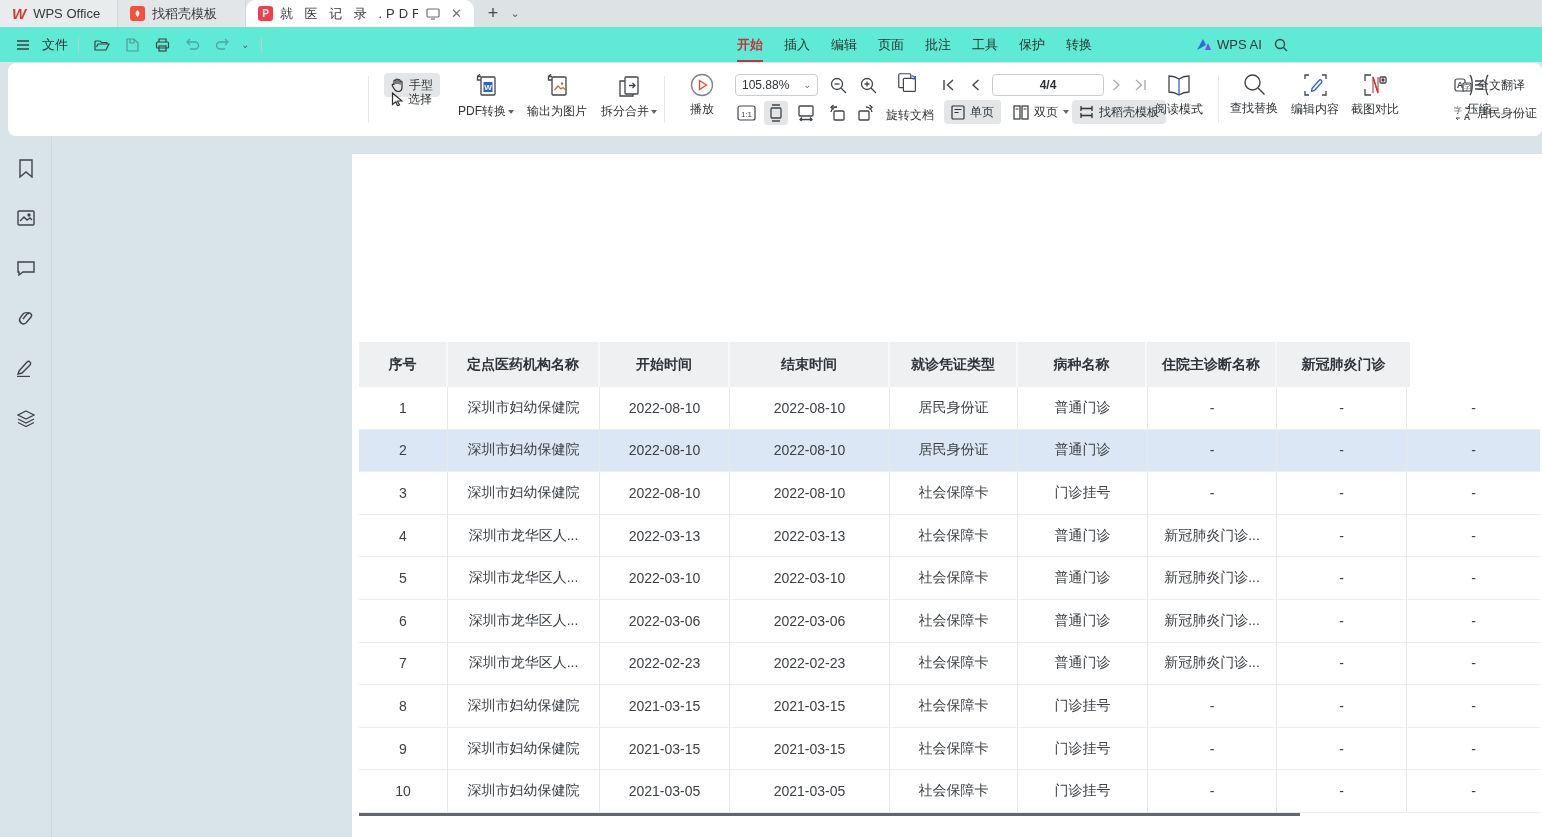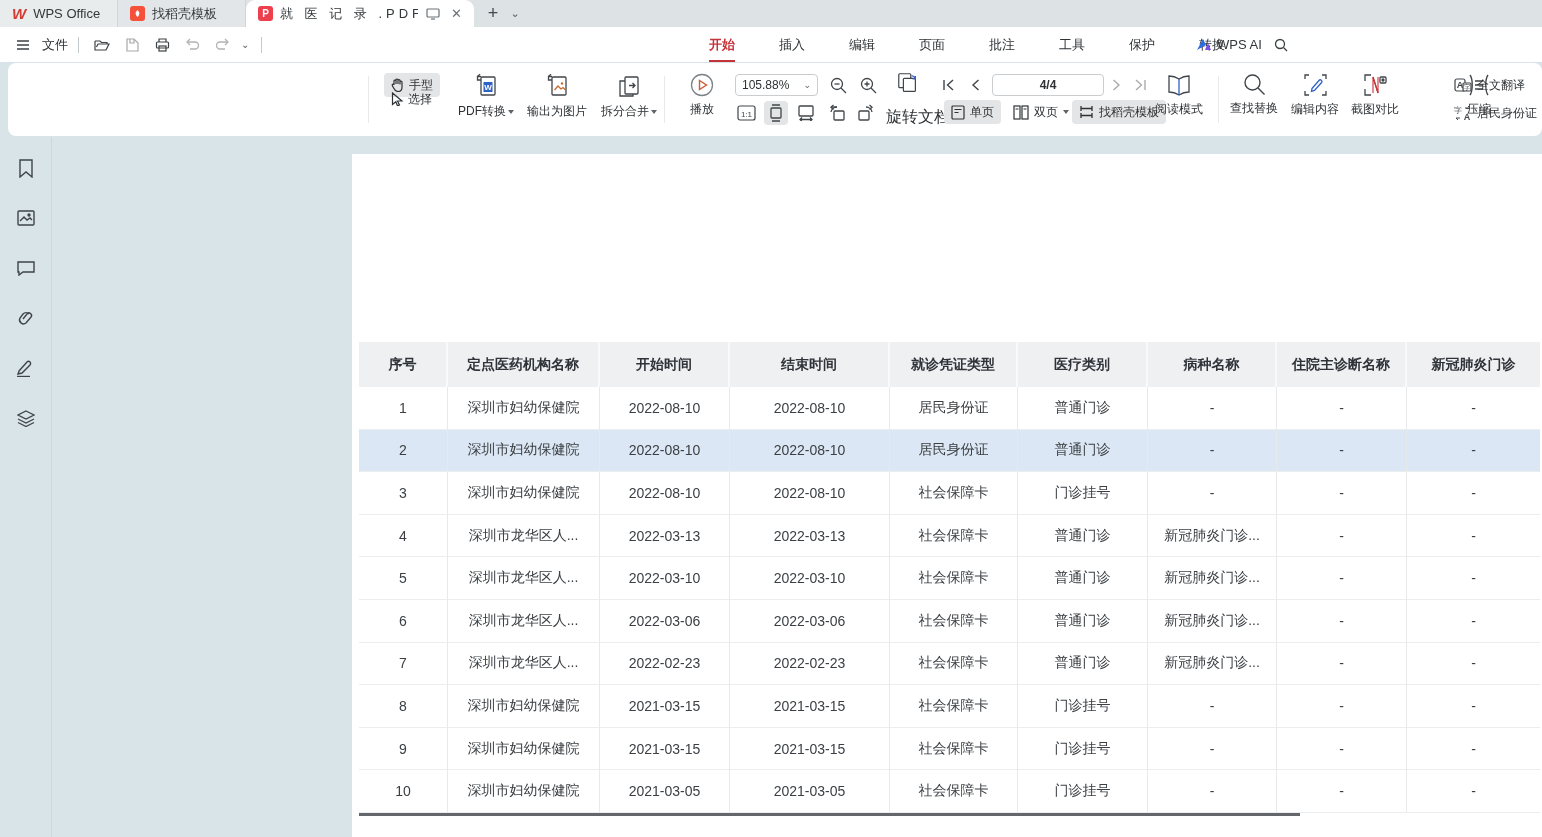--- a/index.html
+++ b/index.html
@@ -16,45 +16,45 @@
   .wlogo { color:#d33a31; font-weight:bold; font-size:15px; font-style:italic; }
   .sq-ico { width:15px; height:15px; border-radius:3px; display:inline-flex; align-items:center; justify-content:center; color:#fff; font-size:10px; font-weight:bold; flex:none; }
   .docker-ico { background:#f4503a; }
   .pdf-ico { background:#ee3f4d; }
   .tab-tools { display:flex; align-items:center; gap:10px; color:#6d7276; }
   .newtab-btn,.tablist-btn { display:flex; align-items:center; justify-content:center; color:#45494d; }
   .newtab-btn { width:26px; height:26px; font-size:18px; margin-left:6px; }
   .tablist-btn { width:18px; height:26px; font-size:11px; color:#5a5f63; }
 
   
-  .menubar { position:absolute; left:0; top:27px; width:1542px; height:35px; background:#ffffff; display:flex; align-items:center; font-size:13px; }
+  .menubar { position:absolute; left:0; top:27px; width:1542px; height:35px; background:#5eead4; display:flex; align-items:center; font-size:13px; }
   .file-cluster { display:flex; align-items:center; gap:4px; padding-left:10px; }
   .mb-btn { width:26px; height:24px; display:flex; align-items:center; justify-content:center; border-radius:3px; }
   .mb-div { width:1px; height:16px; background:#c3cbcf; margin:0 6px; }
   .file-label { font-size:13px; color:#2e3235; margin-left:2px; }
-  .menus { position:absolute; left:709px; top:0; height:35px; display:flex; align-items:center; gap:44px; }
+  .menus { position:absolute; left:737px; top:0; height:35px; display:flex; align-items:center; gap:21px; }
   .menu-item { position:relative; color:#2e3235; cursor:default; white-space:nowrap; }
   .menu-item.active { color:#c5333a; font-weight:bold; }
   .menu-item.active::after { content:""; position:absolute; left:0; right:0; bottom:-8px; height:2px; background:#c5333a; }
   .wpsai { display:flex; align-items:center; gap:5px; }
   .search-menu-btn { margin-left:6px; }
 
   
   .toolbar { position:absolute; left:8px; top:63px; width:1534px; height:73px; background:#ffffff; border-radius:8px; z-index:2; }
   .tb-div { position:absolute; top:13px; width:1px; height:47px; background:#e7eaec; }
   .chip { position:absolute; display:flex; align-items:center; gap:5px; font-size:12px; color:#2e3235; padding:0 7px; height:24px; border-radius:4px; white-space:nowrap; }
   .chip.sel { background:#e3e5e6; }
   .bigbtn { position:absolute; width:72px; display:flex; flex-direction:column; align-items:center; gap:4px; font-size:12px; color:#2e3235; }
   .bigbtn .lbl { display:flex; align-items:center; gap:2px; white-space:nowrap; }
   .smbtn { position:absolute; width:24px; height:24px; display:flex; align-items:center; justify-content:center; border-radius:4px; }
   .smbtn.sel { background:#e3e5e6; }
   .zoom-box { position:absolute; left:727px; top:11px; width:83px; height:22px; border:1px solid #c9cdd0; border-radius:4px; background:#fff; display:flex; align-items:center; justify-content:space-between; padding:0 6px; font-size:12px; color:#2e3235; }
   .page-box { position:absolute; left:984px; top:11px; width:112px; height:22px; border:1px solid #c9cdd0; border-radius:4px; background:#fff; display:flex; align-items:center; justify-content:center; font-size:12px; font-weight:bold; color:#2e3235; }
   .caret { width:0; height:0; border-left:3.5px solid transparent; border-right:3.5px solid transparent; border-top:4px solid #5f6468; display:inline-block; }
-  .tb-label { position:absolute; font-size:16px; color:#2e3235; white-space:nowrap; }
+  .tb-label { position:absolute; font-size:12px; color:#2e3235; white-space:nowrap; }
 
   
   .main { position:absolute; left:0; top:62px; width:1542px; height:775px; background:#d9e4e9; }
   .side-rule { position:absolute; left:51px; top:75px; bottom:0; width:1px; background:#cdd8dd; }
   .sidebar { position:absolute; left:0; top:92px; width:51px; display:flex; flex-direction:column; align-items:center; gap:22px; }
   .sb-btn { width:28px; height:28px; display:flex; align-items:center; justify-content:center; }
 
   
   .page { position:absolute; left:352px; top:92px; width:1240px; height:683px; background:#ffffff; }
   .doc-table { position:absolute; left:7px; top:188px; }
@@ -214,21 +214,20 @@
   </div>
 
   <div class="page">
     <div class="doc-table">
       <div class="trow" id="thead">
           <div class="th" style="width: 89px;">序号</div>
           <div class="th" style="width: 152px;">定点医药机构名称</div>
           <div class="th" style="width: 130px;">开始时间</div>
           <div class="th" style="width: 160px;">结束时间</div>
           <div class="th" style="width: 128px;">就诊凭证类型</div>
-          <div class="th" style="width: 130px;">医疗类别</div>
           <div class="th" style="width: 129px;">病种名称</div>
           <div class="th" style="width: 130px;">住院主诊断名称</div>
           <div class="th" style="width: 133px;">新冠肺炎门诊</div>
         </div>
       <div id="tbody">
           <div class="trow">
             <div class="td" style="width: 89px;">1</div>
             <div class="td" style="width: 152px;">深圳市妇幼保健院</div>
             <div class="td" style="width: 130px;">2022-08-10</div>
             <div class="td" style="width: 160px;">2022-08-10</div>

